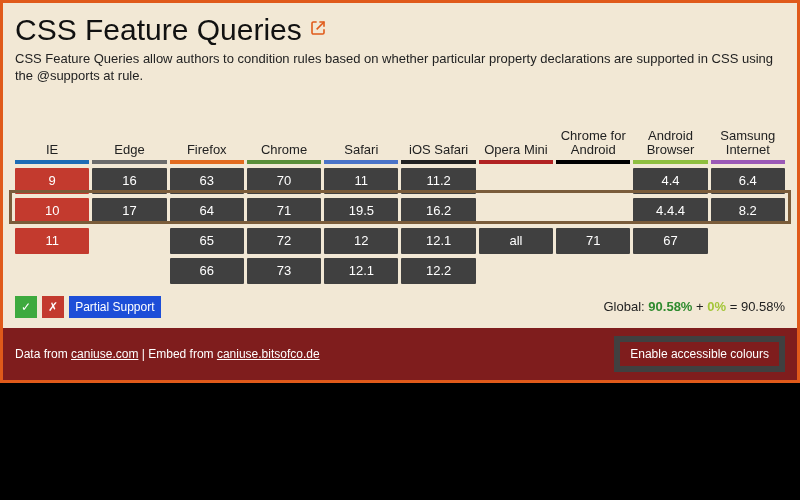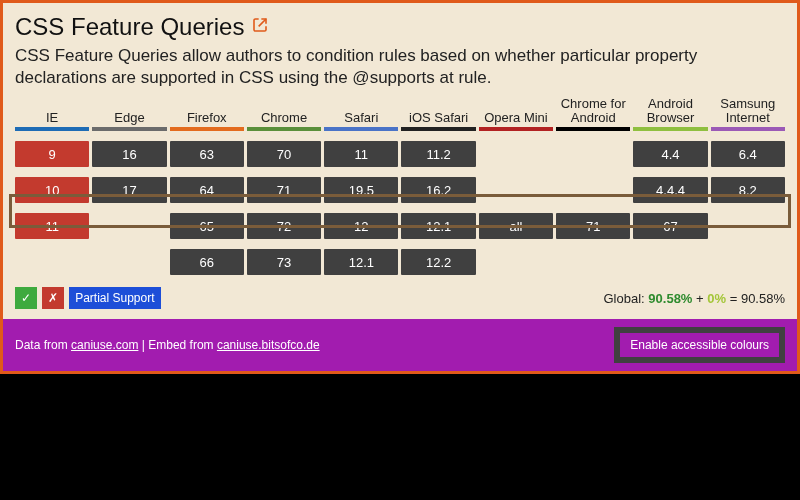--- a/index.html
+++ b/index.html
@@ -1,40 +1,40 @@
 <!DOCTYPE html>
 <html><head>
 <meta charset="utf-8">
 <style>
   * { box-sizing: border-box; margin: 0; padding: 0; }
   body { font-family: "Helvetica Neue", Arial, sans-serif; background: #000; width: 800px; height: 500px; }
   .card { width: 800px; background: #f2e8d5; border: 3px solid #e05a1a; padding: 10px 12px 0 12px; }
   .title-row { display: flex; align-items: center; gap: 8px; }
-  h1 { font-size: 24px; font-weight: 400; color: #111; }
+  h1 { font-size: 30px; font-weight: 400; color: #111; }
   .ext-icon { color: #e05a1a; }
-  .desc { font-size: 17px; color: #222; margin: 4px 0 8px 0; line-height: 1.3; }
+  .desc { font-size: 13px; color: #222; margin: 4px 0 8px 0; line-height: 1.3; }
   .table { display: flex; gap: 3px; }
-  .col { flex: 1 1 0; display: flex; flex-direction: column; gap: 10px; }
+  .col { flex: 1 1 0; display: flex; flex-direction: column; gap: 4px; margin-top: 37px; }
   .hdr { font-size: 13px; color: #222; text-align: center; height: 34px; display: flex; align-items: flex-end; justify-content: center; padding-bottom: 2px; border-bottom: 4px solid #888; line-height: 1.1; }
   .cell { height: 26px; display: flex; align-items: center; justify-content: center; font-size: 13px; color: #fff; border-radius: 1px; }
   .cell.sup { background: #404040; }
   .cell.nosup { background: #c33a2e; }
   .cell.empty { background: transparent; }
   .current-row { position: relative; }
   .current-ring { position: absolute; left: -6px; right: -6px; top: 97px; height: 34px; border: 3px solid #7a5c3a; pointer-events: none; }
   .legend-row { display: flex; align-items: center; justify-content: space-between; margin: 12px 0 10px 0; }
   .legend { display: flex; gap: 5px; align-items: center; }
   .pill { display: inline-flex; align-items: center; justify-content: center; height: 22px; padding: 0 6px; font-size: 12px; color: #fff; }
   .pill.sup { background: #3eaa3e; }
   .pill.nosup { background: #c33a2e; }
   .pill.partial { background: #1d4ed8; }
   .global { font-size: 13px; color: #222; }
   .global .g1 { color: #2e8b2e; font-weight: 600; }
   .global .g2 { color: #a4c639; font-weight: 600; }
-  .footer { margin: 0 -12px; background: #a21caf; color: #fff; display: flex; align-items: center; justify-content: space-between; padding: 8px 12px; font-size: 12px; }
+  .footer { margin: 0 -12px; background: #7f1d1d; color: #fff; display: flex; align-items: center; justify-content: space-between; padding: 8px 12px; font-size: 12px; }
   .footer a { color: #fff; text-decoration: underline; }
   .accessible-btn { border: 6px solid #404040; background: transparent; color: #fff; padding: 5px 10px; font-size: 12px; cursor: pointer; }
   
   .acc-ie { border-bottom-color: #1e6cb5; }
   .acc-edge { border-bottom-color: #6b6b6b; }
   .acc-firefox { border-bottom-color: #e36b1e; }
   .acc-chrome { border-bottom-color: #5a8f3a; }
   .acc-safari { border-bottom-color: #4a73c7; }
   .acc-ios { border-bottom-color: #222; }
   .acc-operamini { border-bottom-color: #b22222; }

